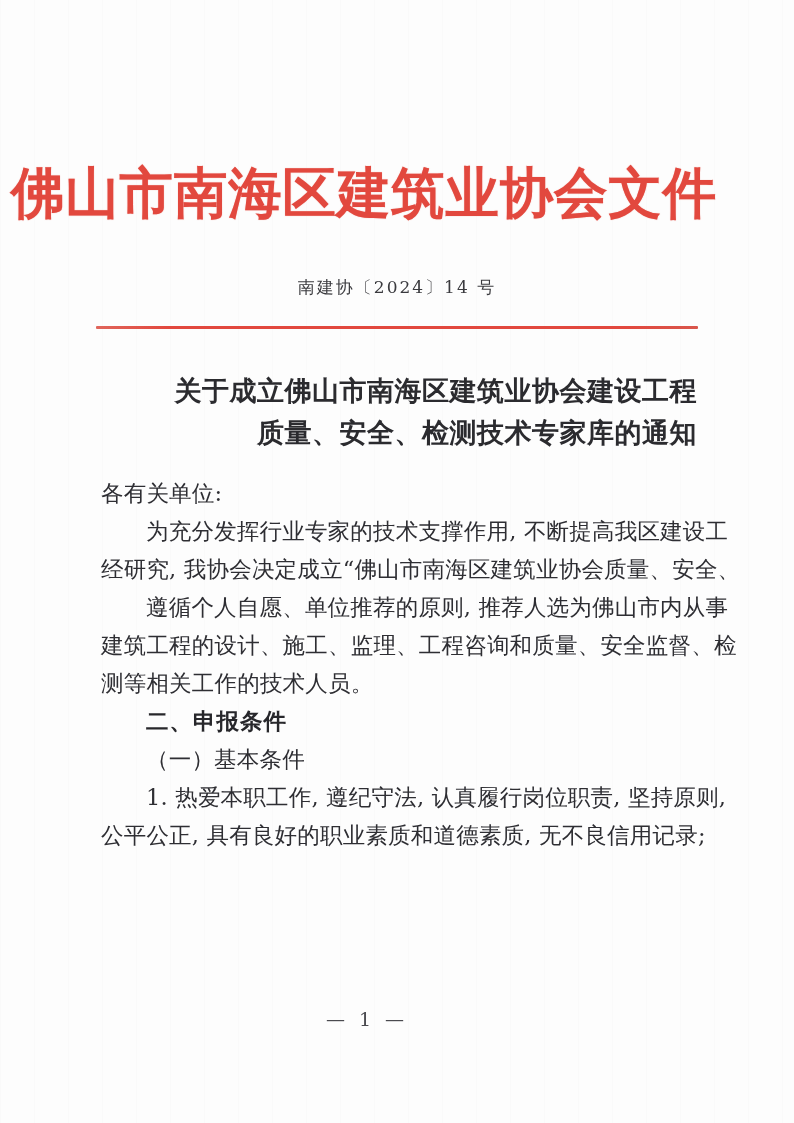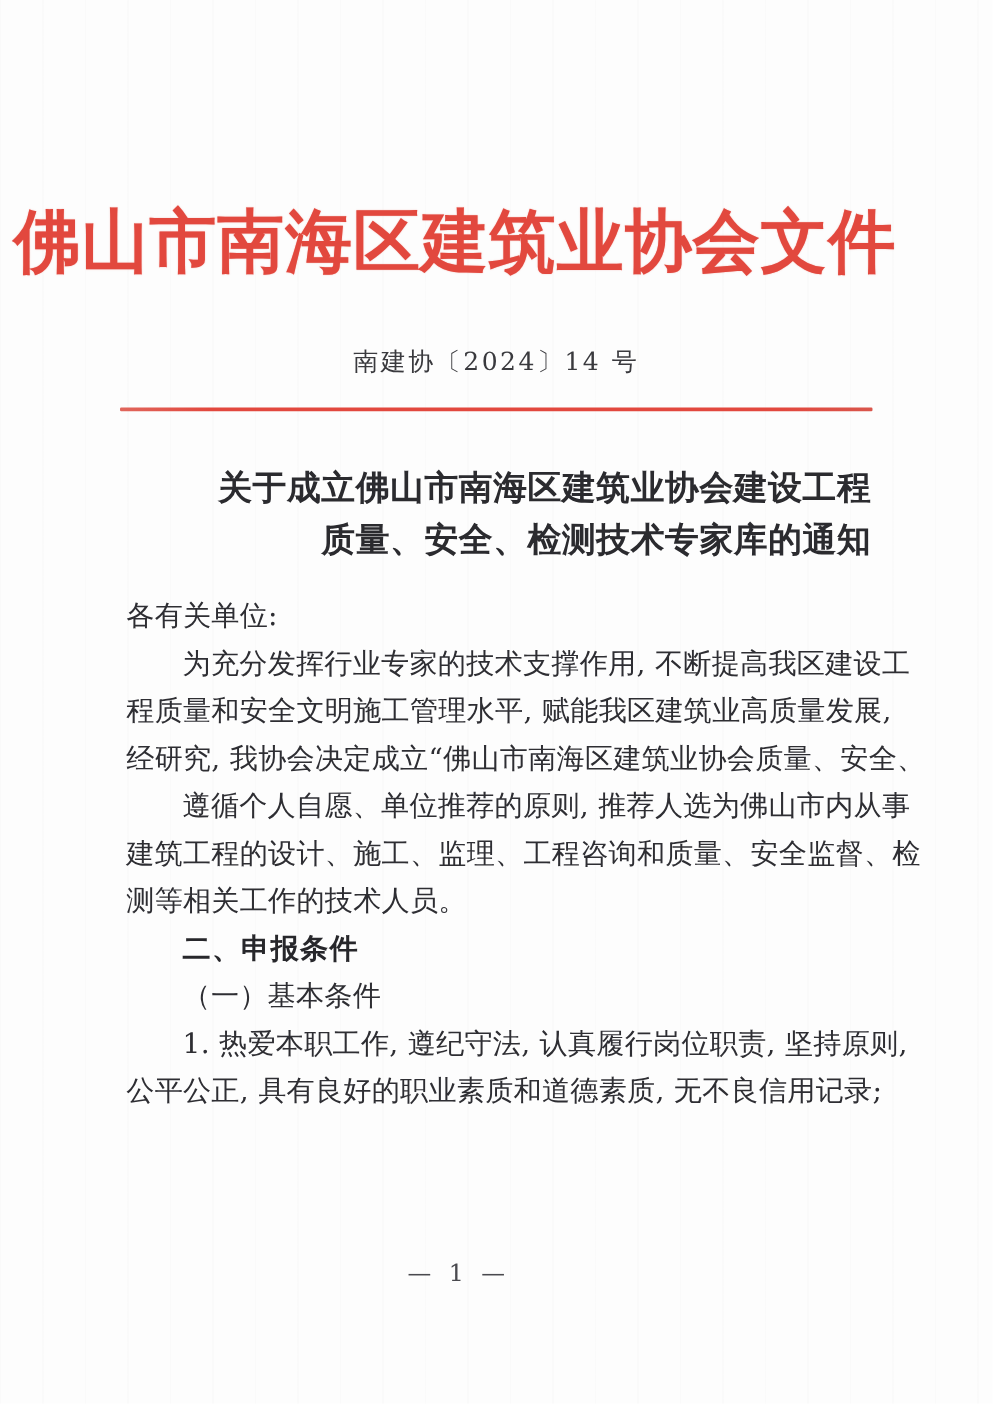--- a/index.html
+++ b/index.html
@@ -61,21 +61,21 @@
   }
 
   
   .doc-number {
     position: absolute;
     left: 0;
     top: 276px;
     width: 794px;
     text-align: center;
     font-family: "DejaVu Serif", "Liberation Serif", serif;
-    font-size: 20px;
+    font-size: 17px;
     color: #3a3a3e;
     letter-spacing: 2px;
     white-space: nowrap;
   }
 
   
   .red-rule {
     position: absolute;
     left: 96px;
     top: 326px;
@@ -167,21 +167,20 @@
   <div class="doc-title">
     <span class="doc-title-line">关于成立佛山市南海区建筑业协会建设工程</span>
     <span class="doc-title-line">质量、安全、检测技术专家库的通知</span>
   </div>
 
   <div class="body-block">
 
     <span class="line">各有关单位:</span>
 
     <span class="line indent">为充分发挥行业专家的技术支撑作用, 不断提高我区建设工</span>
-    <span class="line">程质量和安全文明施工管理水平, 赋能我区建筑业高质量发展,</span>
     <span class="line">经研究, 我协会决定成立“佛山市南海区建筑业协会质量、安全、</span>
 
 
     <span class="line indent">遵循个人自愿、单位推荐的原则, 推荐人选为佛山市内从事</span>
     <span class="line">建筑工程的设计、施工、监理、工程咨询和质量、安全监督、检</span>
     <span class="line">测等相关工作的技术人员。</span>
 
     <span class="line heading">二、申报条件</span>
 
     <span class="line subheading">（一）基本条件</span>

